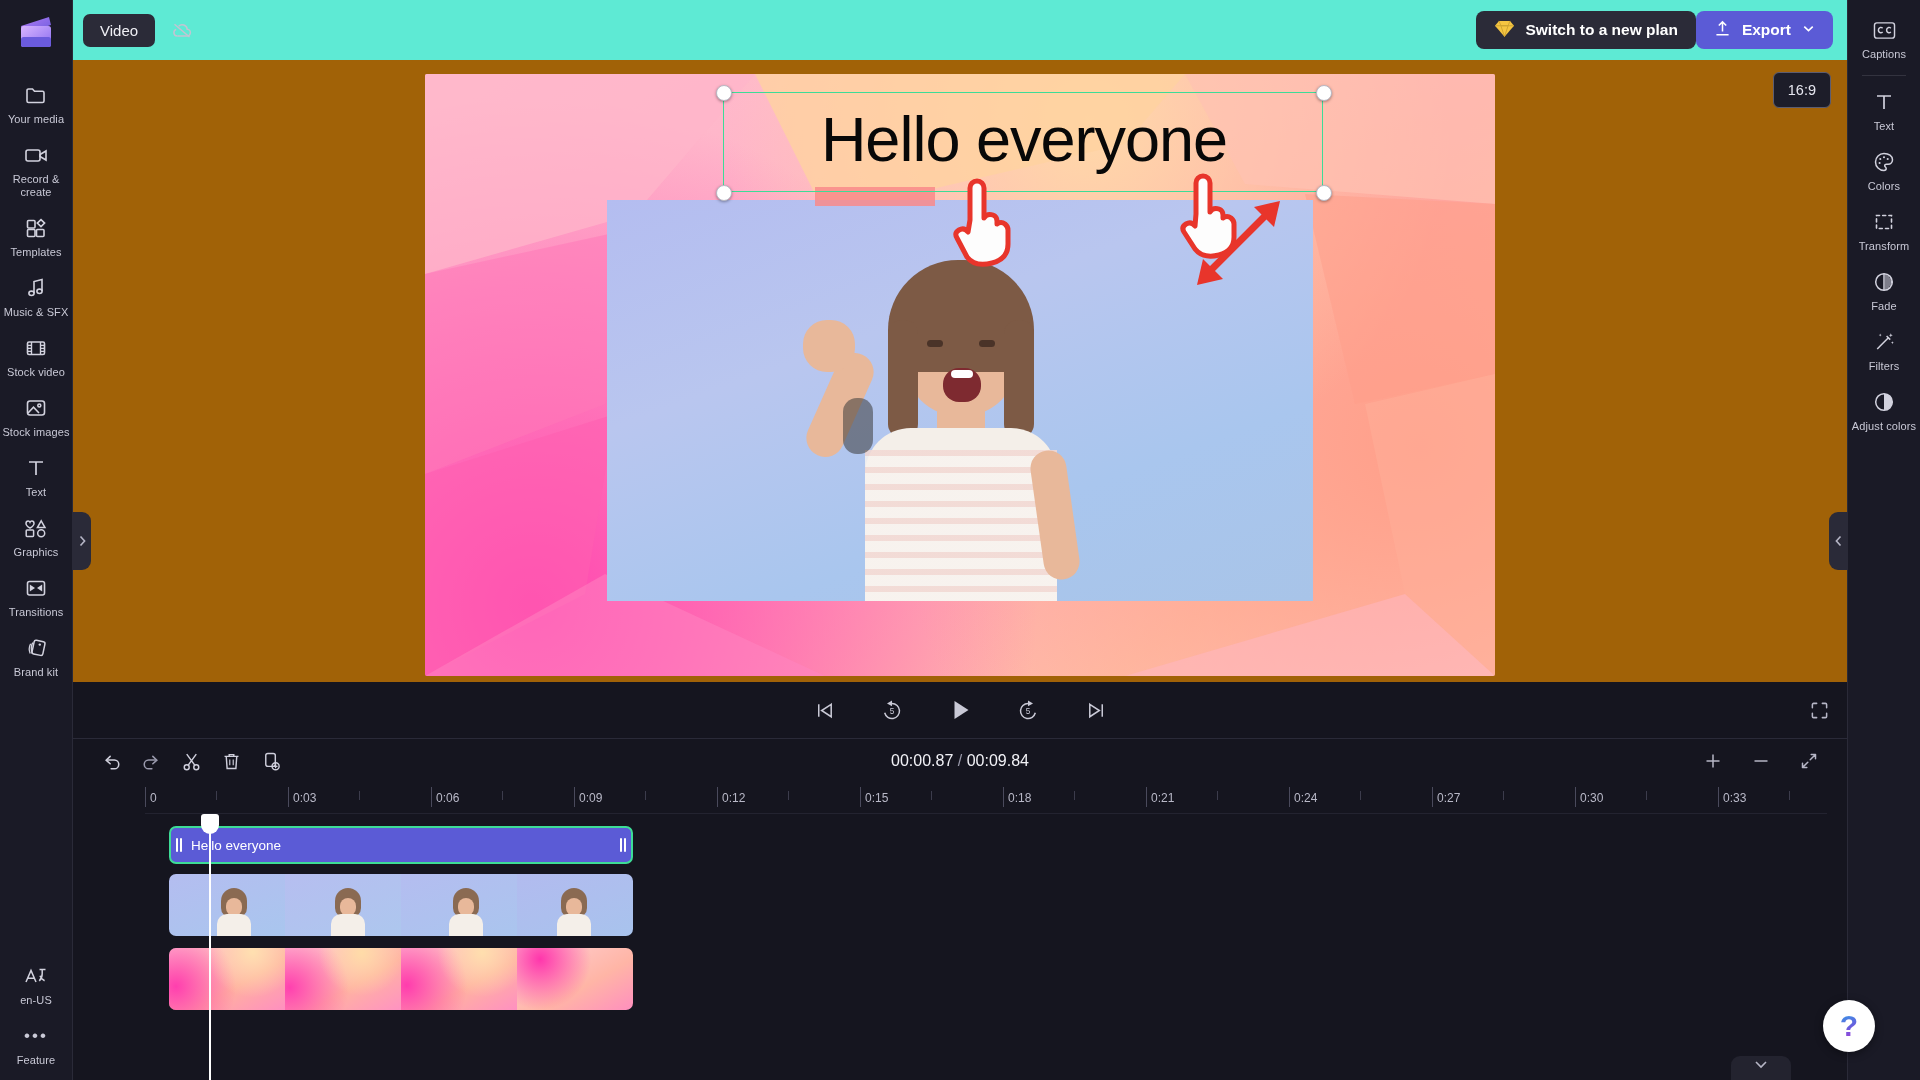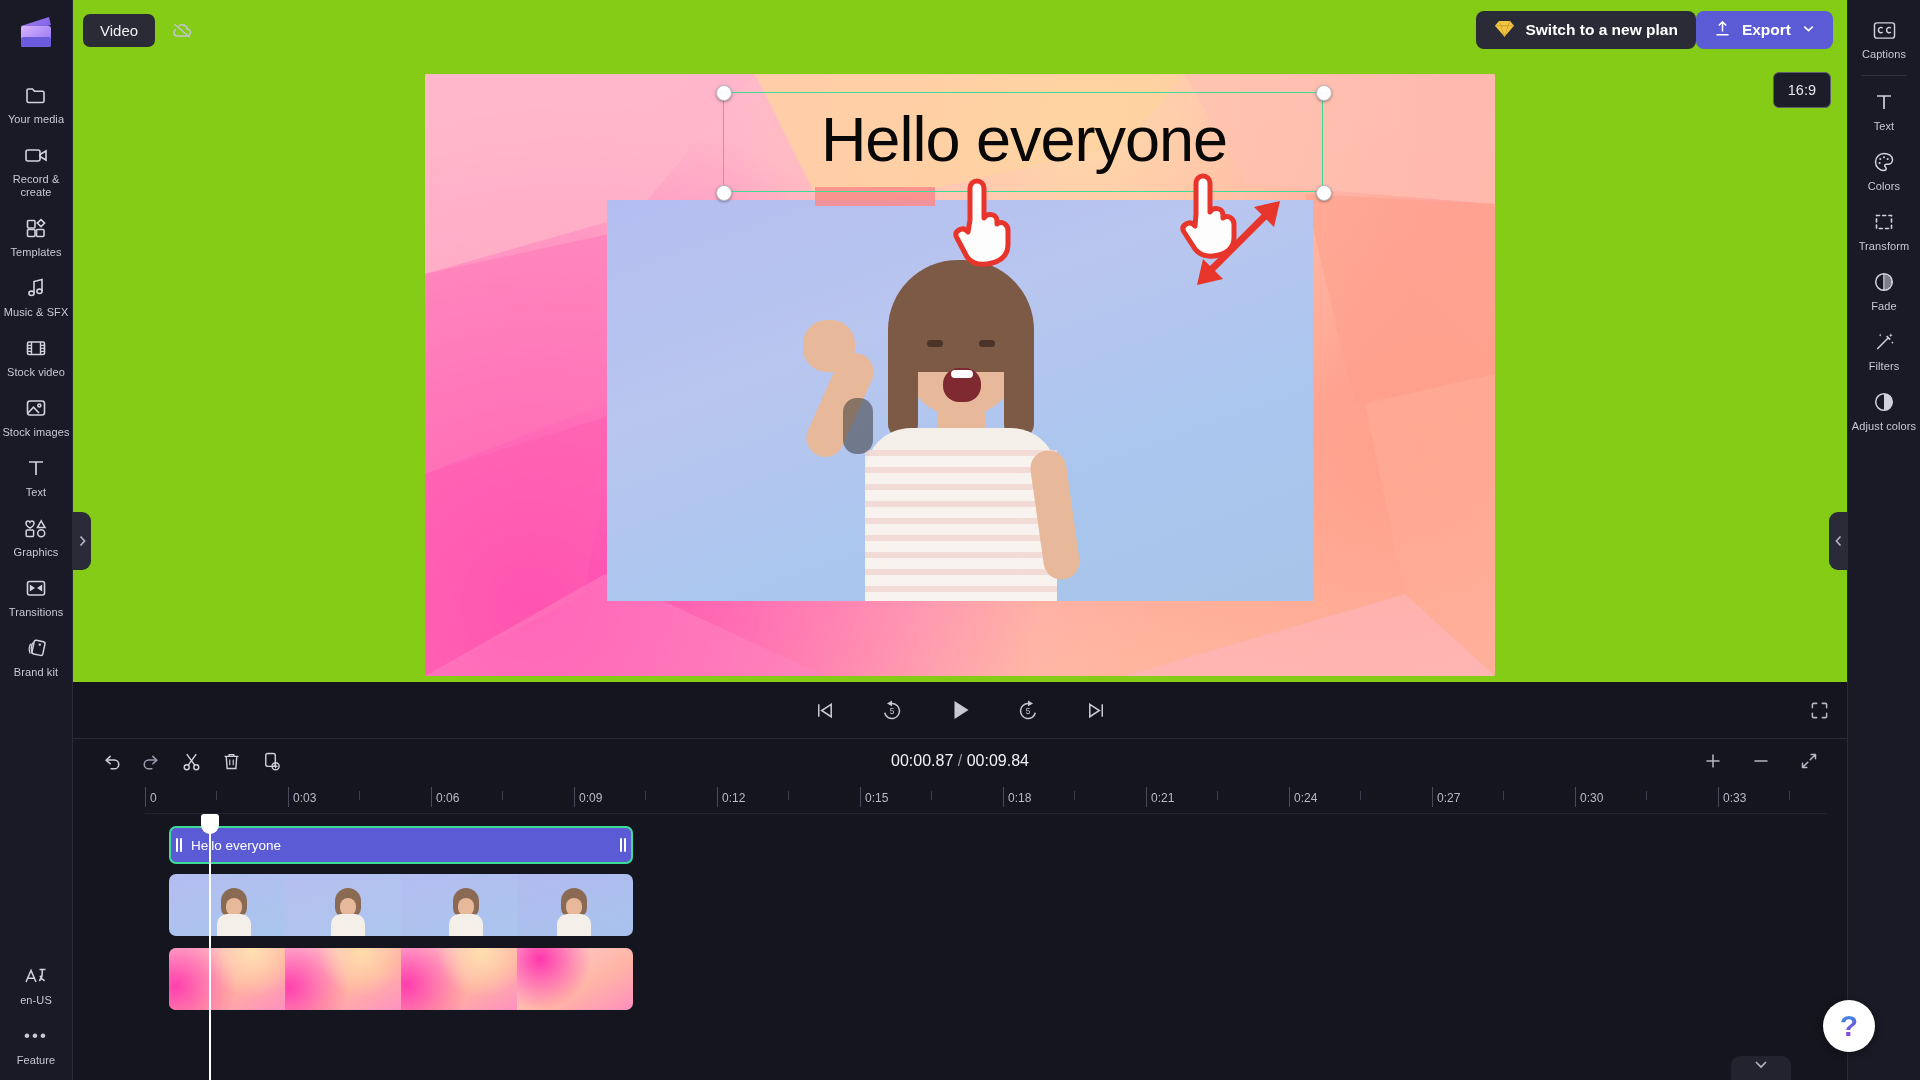--- a/index.html
+++ b/index.html
@@ -33,40 +33,40 @@
   .rail-spacer{flex:1 1 auto;}
   .rail-bottom{padding-bottom:6px;width:72px;display:flex;flex-direction:column;align-items:center;}
   .dots{letter-spacing:2px;font-size:17px;color:#c9c9d6;line-height:14px;}
 
   
   .main{flex:1 1 auto;display:flex;flex-direction:column;min-width:0;position:relative;}
 
   
   .topbar{
     height:60px;flex:0 0 60px;display:flex;align-items:center;
-    background:#84cc16;padding:0 14px 0 10px;position:relative;z-index:6;
+    background:#5eead4;padding:0 14px 0 10px;position:relative;z-index:6;
   }
   .chip{
     background:#2b2b38;border-radius:7px;height:33px;display:flex;align-items:center;
     padding:0 17px;font-size:15px;color:#f0f0f5;cursor:pointer;
   }
   .cloud-off{margin-left:12px;width:30px;height:30px;display:flex;align-items:center;justify-content:center;cursor:pointer;}
   .topbar-right{margin-left:auto;display:flex;align-items:center;}
   .plan-btn{
     background:#2b2b38;border-radius:8px;height:38px;display:flex;align-items:center;
     gap:10px;padding:0 18px;font-size:15.5px;color:#ffffff;font-weight:600;cursor:pointer;
   }
   .export-btn{
     background:#5b5bd6;border-radius:8px;height:38px;display:flex;align-items:center;
     gap:10px;padding:0 17px;font-size:15.5px;color:#fff;font-weight:600;cursor:pointer;
   }
 
   
   .stage{
-    flex:1 1 auto;position:relative;background:#84cc16;display:flex;
+    flex:1 1 auto;position:relative;background:#a16207;display:flex;
     align-items:flex-start;justify-content:center;min-height:0;text-align:center;
   }
   .canvas-wrap{position:relative;margin-top:14px;}
   .canvas{
     width:1070px;height:602px;position:relative;overflow:hidden;border-radius:2px;
     background:
       radial-gradient(circle at 62% 8%, #ffd9a8 0%, rgba(255,217,168,0) 42%),
       radial-gradient(circle at 10% 88%, #ff46b0 0%, rgba(255,70,176,0) 46%),
       radial-gradient(circle at 93% 62%, #ff9f8a 0%, rgba(255,159,138,0) 50%),
       linear-gradient(145deg,#ffc0cf 0%,#ffb3c8 28%,#ffa7b8 55%,#ffbfa8 80%,#ffd1c0 100%);

